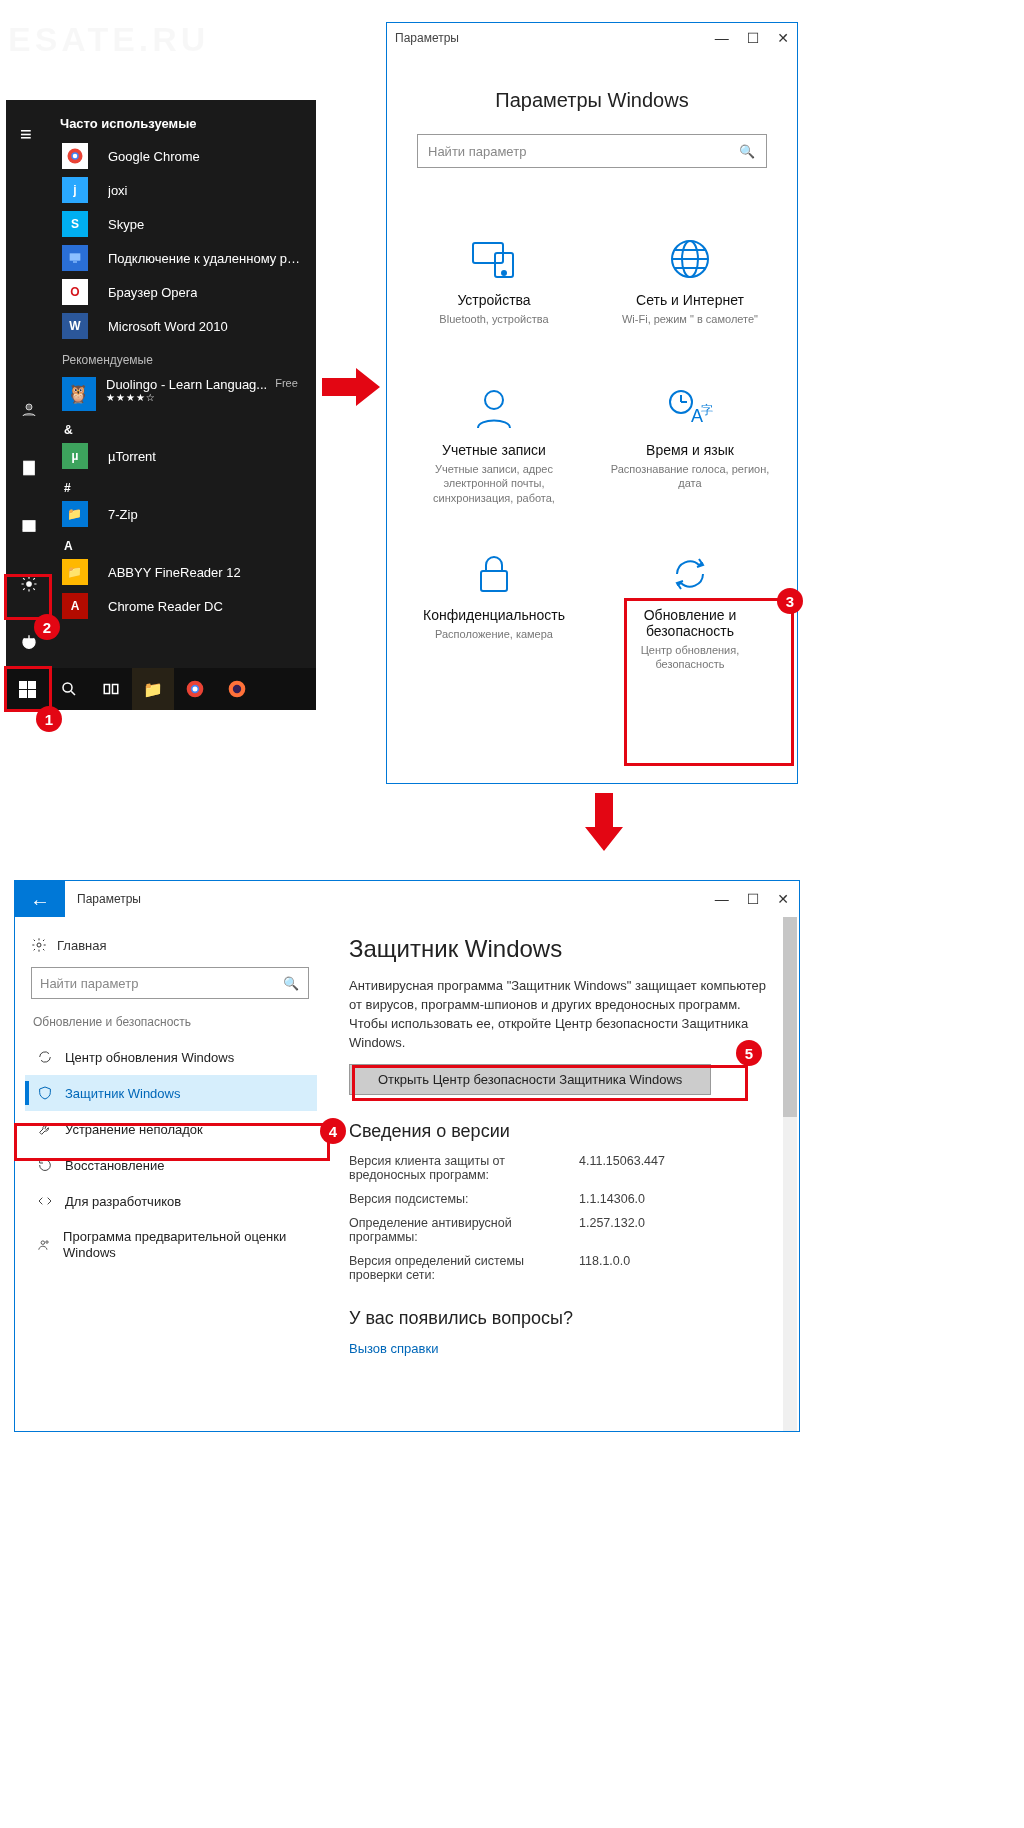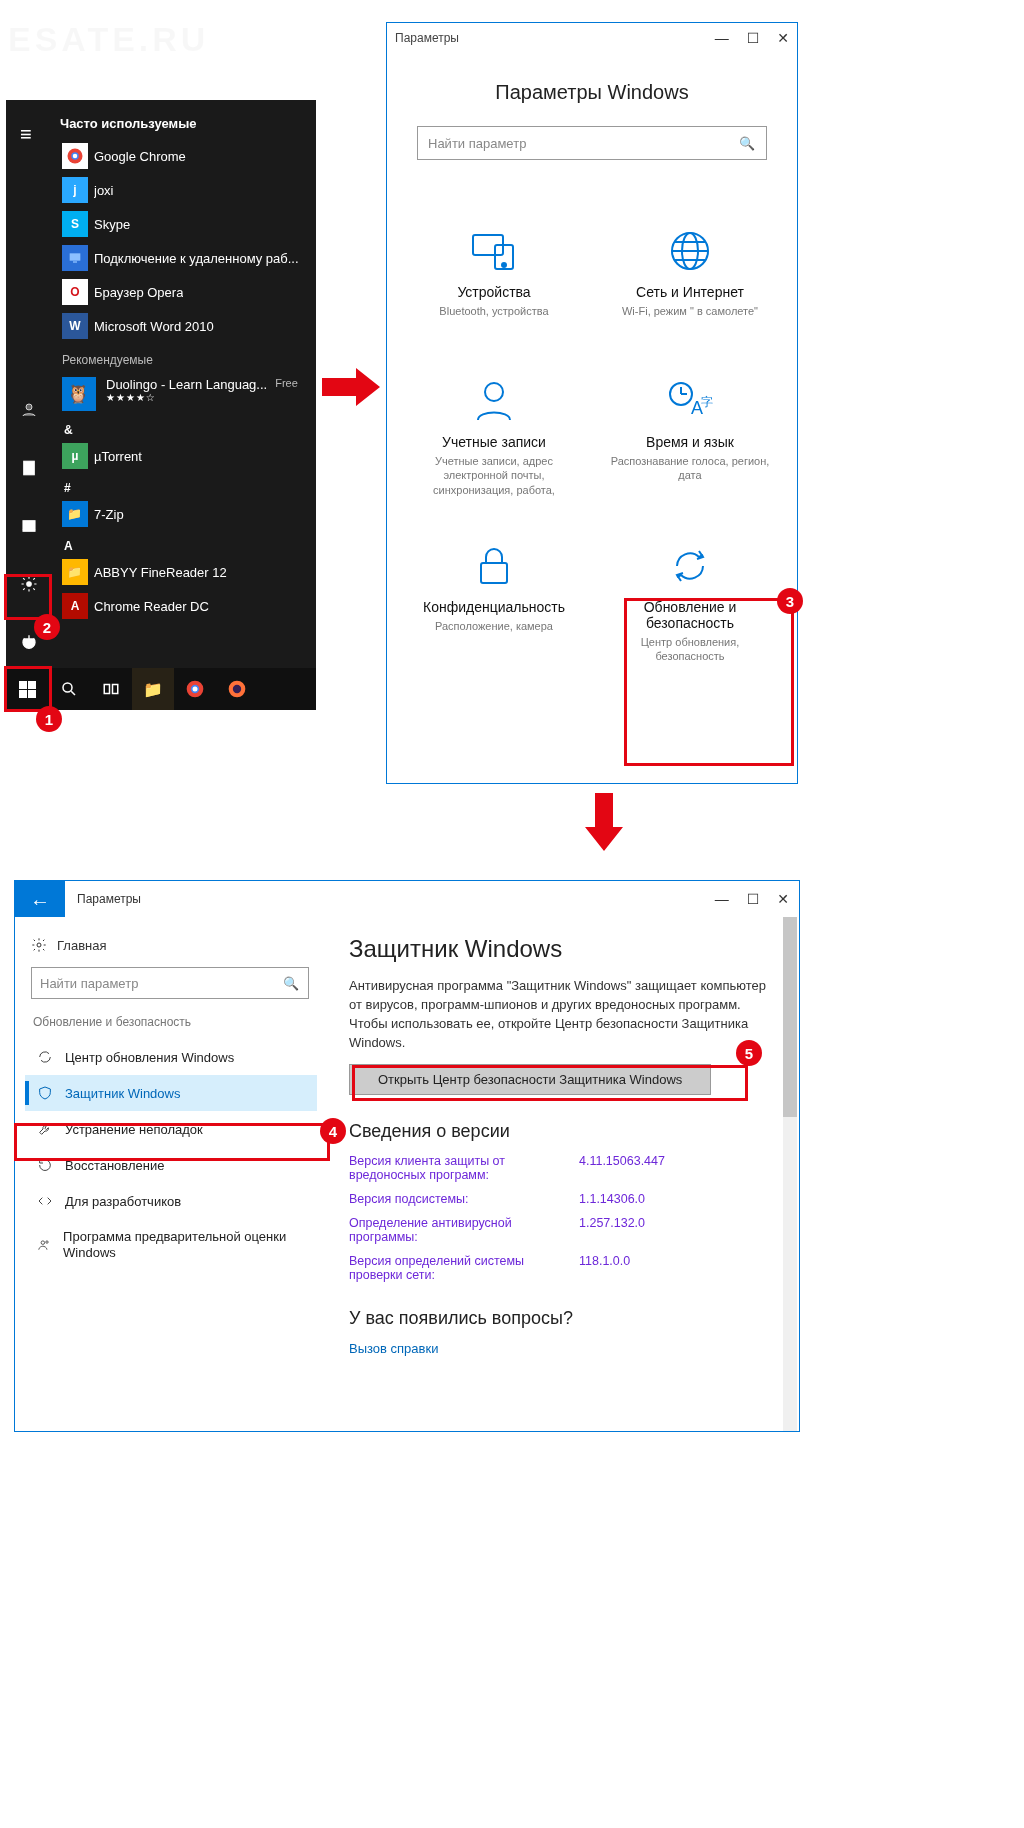--- a/index.html
+++ b/index.html
@@ -18,21 +18,21 @@
     justify-content: flex-start; position: relative;
   }
   .sm-rail .rail-top { margin-top: 12px; }
   .sm-rail .rail-bottom { position: absolute; bottom: 48px; display: flex; flex-direction: column; align-items: center; gap: 18px;}
   .sm-rail svg, .sm-rail .hamburger { width: 18px; height: 18px; fill: #fff; stroke: #fff; }
   .hamburger::before { content:"≡"; color:#fff; font-size:20px;}
   .rail-btn { width:46px; height:40px; display:flex; align-items:center; justify-content:center; cursor:pointer;}
   .sm-list { flex:1; padding: 10px 4px 0 4px; font-size: 13px; overflow:hidden;}
   .sm-header { font-weight:600; font-size:13px; margin: 6px 0 8px 4px; color:#fff;}
   .sm-subheader { font-size:12px; color:#bbb; margin:10px 0 6px 6px;}
-  .sm-item { display:flex; align-items:center; gap:6px; padding:4px 6px; height:34px; cursor:pointer;}
+  .sm-item { display:flex; align-items:center; gap:20px; padding:4px 6px; height:34px; cursor:pointer;}
   .sm-item .tile { width:26px; height:26px; display:flex; align-items:center; justify-content:center; font-size:12px; font-weight:bold; color:#fff; flex-shrink:0;}
   .sm-item .label { white-space:nowrap; overflow:hidden; text-overflow:ellipsis; color:#fff; max-width:210px;}
   .duolingo { display:flex; align-items:flex-start; gap:10px; padding:4px 6px; cursor:pointer;}
   .duolingo .tile{width:34px;height:34px;background:#0078d7;display:flex;align-items:center;justify-content:center;font-size:18px;}
   .duolingo .txt{display:flex;flex-direction:column;}
   .duolingo .stars{color:#fff;font-size:10px;letter-spacing:1px;}
   .duolingo .free{color:#bbb;font-size:11px;}
   .letter-head{font-size:12px;color:#fff;margin:8px 0 2px 8px;font-weight:600;}
 
   
@@ -47,21 +47,21 @@
 
   
   .settings-win {
     position:absolute; left:386px; top:22px;
     width:412px; height:762px;
     border:1px solid #0078d7; background:#fff;
   }
   .titlebar{height:30px;display:flex;align-items:center;justify-content:space-between;padding:0 8px;font-size:12px;color:#444;}
   .winctrl{display:flex;gap:18px;font-family:sans-serif;font-size:14px;color:#333;}
   .winctrl span{cursor:pointer;}
-  .settings-title{text-align:center;font-size:20px;color:#222;margin-top:28px;font-weight:400;}
+  .settings-title{text-align:center;font-size:20px;color:#222;margin-top:36px;font-weight:400;}
   .search-box{margin:22px 30px 0 30px;height:34px;border:1px solid #999;display:flex;align-items:center;padding:0 10px;color:#888;font-size:13px;}
   .search-box .mag{margin-left:auto;}
   .cat-grid{display:grid;grid-template-columns:1fr 1fr;gap:30px 10px;margin:60px 14px 0 14px;}
   .cat{display:flex;flex-direction:column;align-items:center;text-align:center;cursor:pointer;padding:8px;}
   .cat svg{stroke:#0078d7;fill:none;stroke-width:2;}
   .cat .ic{height:46px;display:flex;align-items:center;justify-content:center;margin-bottom:10px;}
   .cat .ct{font-size:14px;color:#111;margin-bottom:4px;}
   .cat .cs{font-size:11px;color:#777;line-height:1.3;min-height:28px;}
 
   
@@ -84,21 +84,21 @@
   .side-item{display:flex;align-items:center;gap:12px;padding:10px 8px 10px 12px;cursor:pointer;font-size:13px;color:#222;position:relative;}
   .side-item.active{background:#d6eefc;color:#0067b8;}
   .side-item.active::before{content:"";position:absolute;left:0;top:6px;bottom:6px;width:4px;background:#0078d7;}
   .side-item svg{width:16px;height:16px;stroke:#444;fill:none;stroke-width:1.5;}
   .side-item.active svg{stroke:#0067b8;}
   .content{flex:1;padding:18px 28px 10px 22px;overflow:auto;position:relative;}
   .content h1{font-size:24px;font-weight:400;color:#222;margin-bottom:14px;}
   .content p.desc{font-size:13px;color:#333;line-height:1.45;margin-bottom:12px;}
   .open-btn{display:inline-block;border:1px solid #999;background:#ccc;padding:7px 28px;font-size:13px;color:#222;cursor:pointer;}
   .content h2{font-size:18px;font-weight:400;color:#222;margin:26px 0 12px 0;}
-  .kv{display:flex;font-size:12.5px;color:#6d28d9;margin-bottom:10px;}
+  .kv{display:flex;font-size:12.5px;color:#404040;margin-bottom:10px;}
   .kv .k{width:230px;}
   .link{color:#0067b8;font-size:13px;cursor:pointer;}
   .scroll-track{position:absolute;right:2px;top:0;bottom:0;width:14px;background:#f0f0f0;}
   .scroll-thumb{position:absolute;right:2px;top:0;width:14px;height:200px;background:#c6c6c6;}
 
   
   .arrow-r{position:absolute;color:#e30613;}
   .arrow-r svg{display:block;}
 
   .watermark{position:absolute;color:rgba(0,0,0,0.03);font-size:34px;font-weight:700;letter-spacing:4px;pointer-events:none;}

